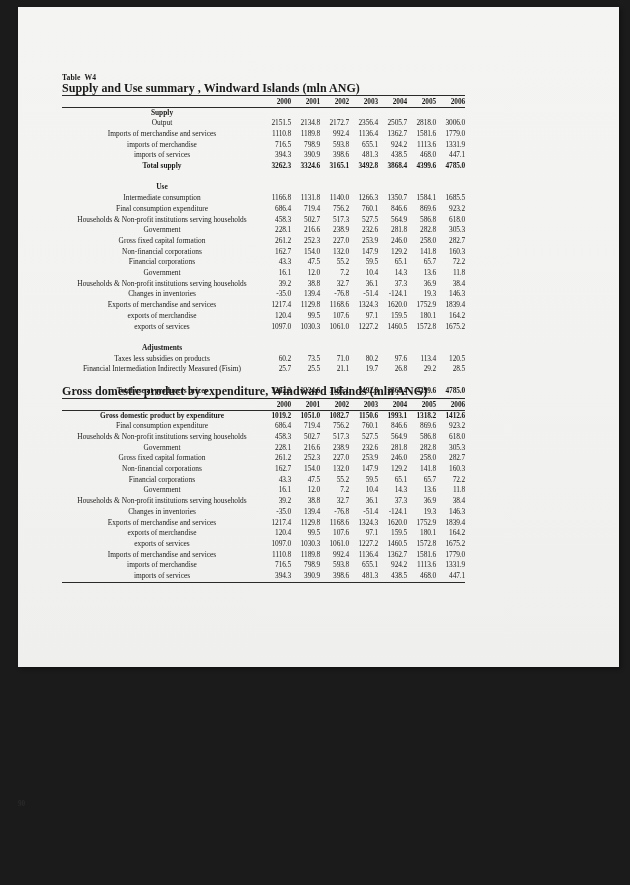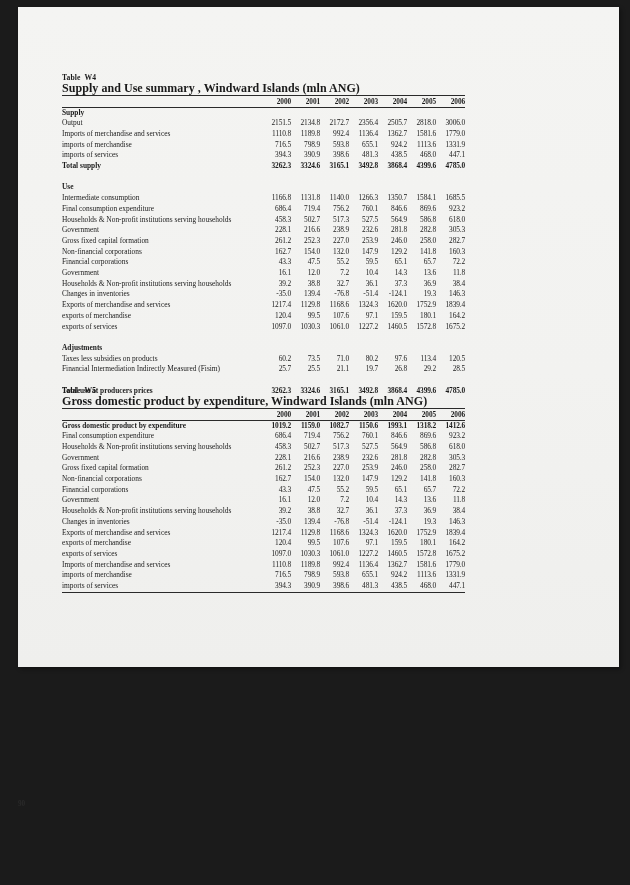--- a/index.html
+++ b/index.html
@@ -76,21 +76,21 @@
     padding-right: 1px;
     letter-spacing: -0.1px;
   }
   th.corner { text-align: left; }
   td.num {
     text-align: right;
     padding-right: 1px;
     font-size: 7.4px;
     letter-spacing: -0.15px;
   }
-  td.lbl { text-align: left; padding-left: 0; margin-top: 33px; }
+  td.lbl { text-align: center; padding-left: 0; margin-top: 33px; }
 
   tr.hdr th { border-top: 1.1px solid #2a2a2a; border-bottom: 1.1px solid #2a2a2a; }
   tr.hdr th { height: 11px; line-height: 11px; padding-bottom: 0;}
   tr.botline td { border-bottom: 1.1px solid #2a2a2a; }
 
   .b { font-weight: bold; }
   .ind1 { padding-left: 9px; }
   .spacer td { height: 7px; line-height: 7px; }
 
   #page-number {
@@ -407,21 +407,20 @@
               <td class="num b">3492.8</td>
               <td class="num b">3868.4</td>
               <td class="num b">4399.6</td>
               <td class="num b">4785.0</td>
             </tr>
           </tbody>
       </table>
     </div>
 
     <div class="tbl-wrap" id="table-w5">
-      <div class="tbl-caption-num">Table  W5</div>
       <div class="tbl-caption-title w5cap">Gross domestic product by expenditure, Windward Islands (mln ANG)</div>
       <table class="data">
         <colgroup>
           <col class="lbl">
             <col class="num">
             <col class="num">
             <col class="num">
           <col class="num">
             <col class="num">
             <col class="num">
@@ -436,21 +435,21 @@
             <th class="yr">2003</th>
             <th class="yr">2004</th>
             <th class="yr">2005</th>
             <th class="yr">2006</th>
           </tr>
         </thead>
         <tbody id="w5-body">
             <tr>
               <td class="lbl b">Gross domestic product by expenditure</td>
               <td class="num b">1019.2</td>
-              <td class="num b">1159.0</td>
+              <td class="num b">1051.0</td>
               <td class="num b">1082.7</td>
               <td class="num b">1150.6</td>
               <td class="num b">1993.1</td>
               <td class="num b">1318.2</td>
               <td class="num b">1412.6</td>
             </tr>
             <tr>
               <td class="lbl">Final consumption expenditure</td>
               <td class="num">686.4</td>
               <td class="num">719.4</td>

